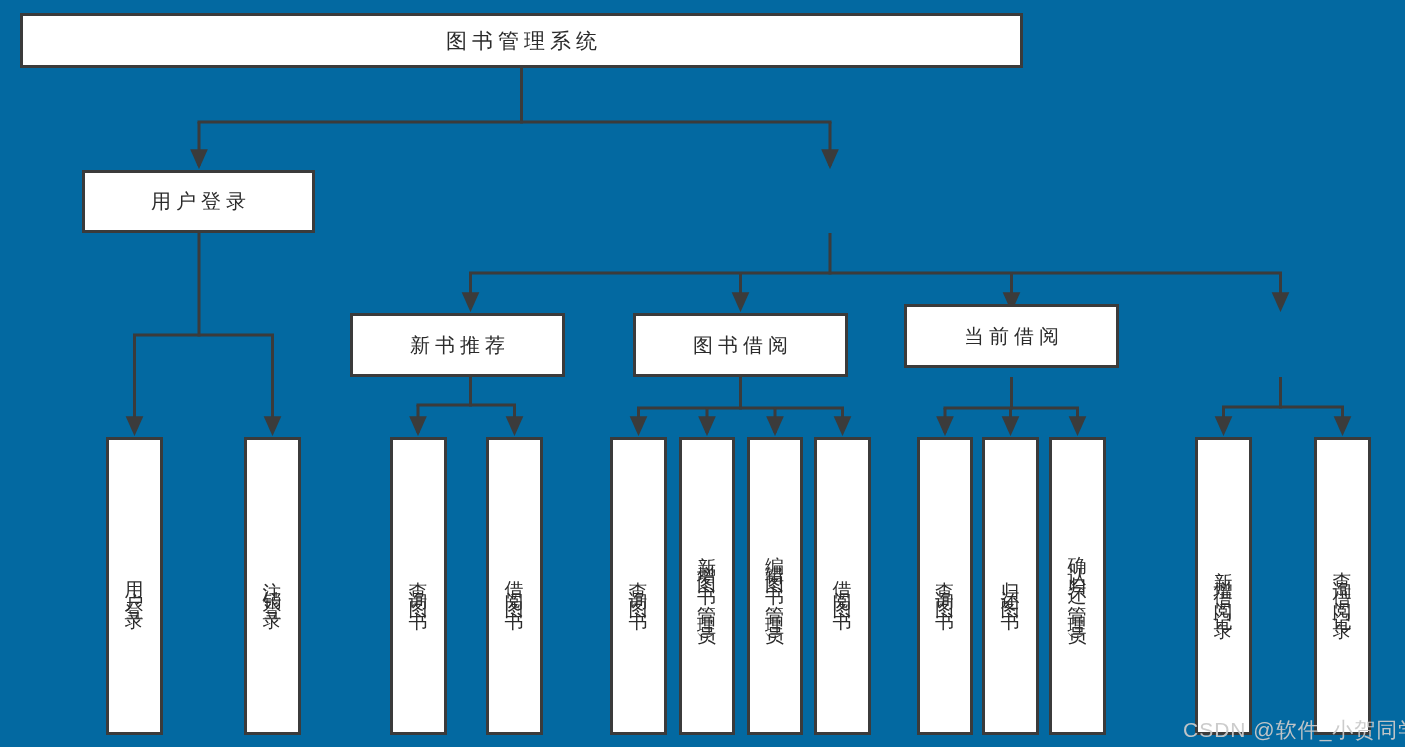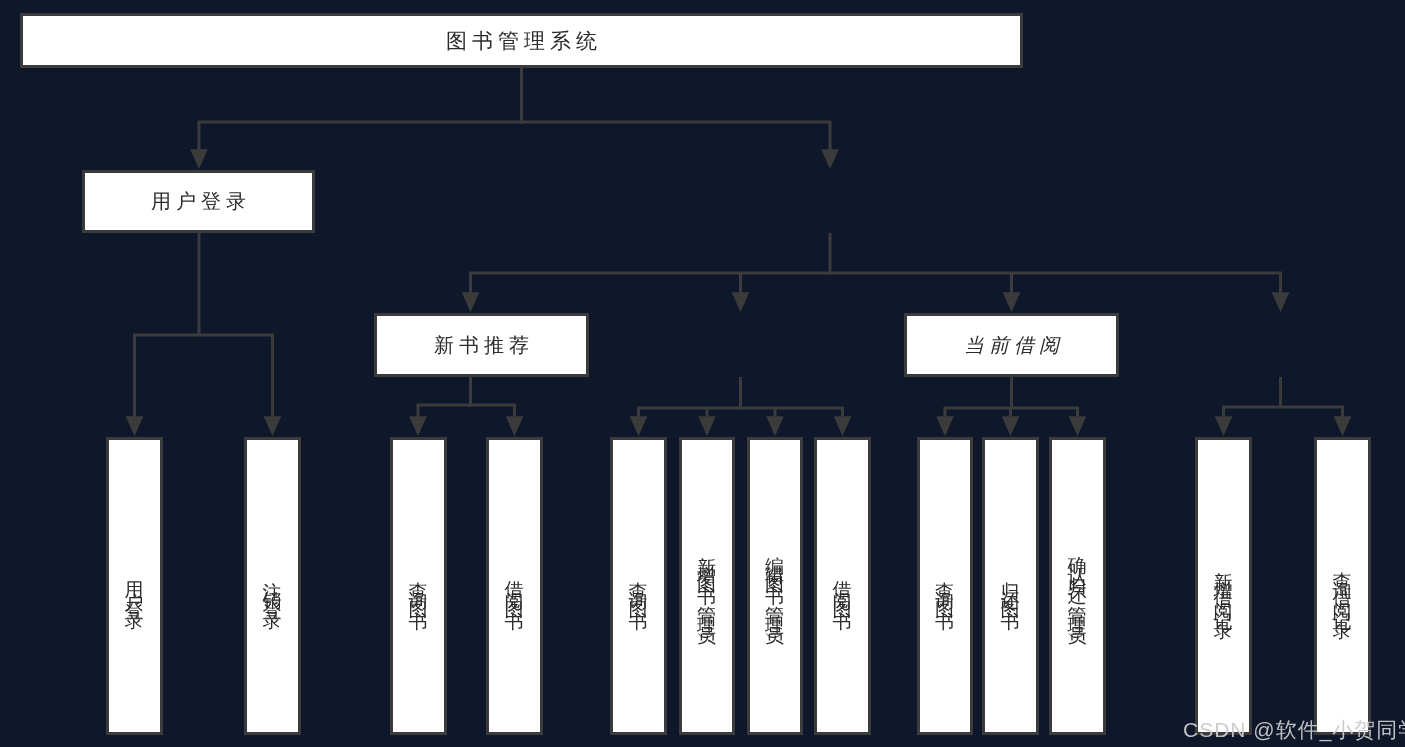--- a/index.html
+++ b/index.html
@@ -1,20 +1,20 @@
 <!DOCTYPE html>
 <html><head>
 <meta charset="utf-8">
 <style>
   html, body { margin: 0; padding: 0; background: #ffffff; }
   .stage {
     position: relative;
     width: 1405px;
     height: 747px;
-    background: #0f172a;
+    background: #0369a1;
     font-family: "Liberation Sans", sans-serif;
     overflow: hidden;
   }
   svg.connectors {
     position: absolute;
     left: 0; top: 0;
     width: 1405px; height: 747px;
   }
   .box {
     position: absolute;
@@ -98,22 +98,23 @@
       <line x1="1222" y1="407" x2="1344" y2="407"></line>
       <line x1="1223.5" y1="407" x2="1223.5" y2="433" marker-end="url(#ah)"></line>
       <line x1="1342.5" y1="407" x2="1342.5" y2="433" marker-end="url(#ah)"></line>
     </g>
   </svg>
 
   <div class="box h root" style="left:20px; top:13px; width:1003px; height:55px;">图书管理系统</div>
 
   <div class="box h" style="left:82px; top:170px; width:233px; height:63px;">用户登录</div>
 
-  <div class="box h" style="left:374px; top:313px; width:215px; height:64px;">新书推荐</div>
-  <div class="box h" style="left:904px; top:313px; width:215px; height:64px;font-style:italic;">当前借阅</div>
+  <div class="box h" style="left:350px; top:313px; width:215px; height:64px;">新书推荐</div>
+  <div class="box h" style="left:633px; top:313px; width:215px; height:64px;">图书借阅</div>
+  <div class="box h" style="left:904px; top:304px; width:215px; height:64px;">当前借阅</div>
 
   <div class="box v" style="left:106px; top:437px; width:57px; height:298px;">
     <span>用户登录</span>
   </div>
   <div class="box v" style="left:244px; top:437px; width:57px; height:298px;">
     <span>注销登录</span>
   </div>
   <div class="box v" style="left:390px; top:437px; width:57px; height:298px;">
     <span>查询图书</span>
   </div>

